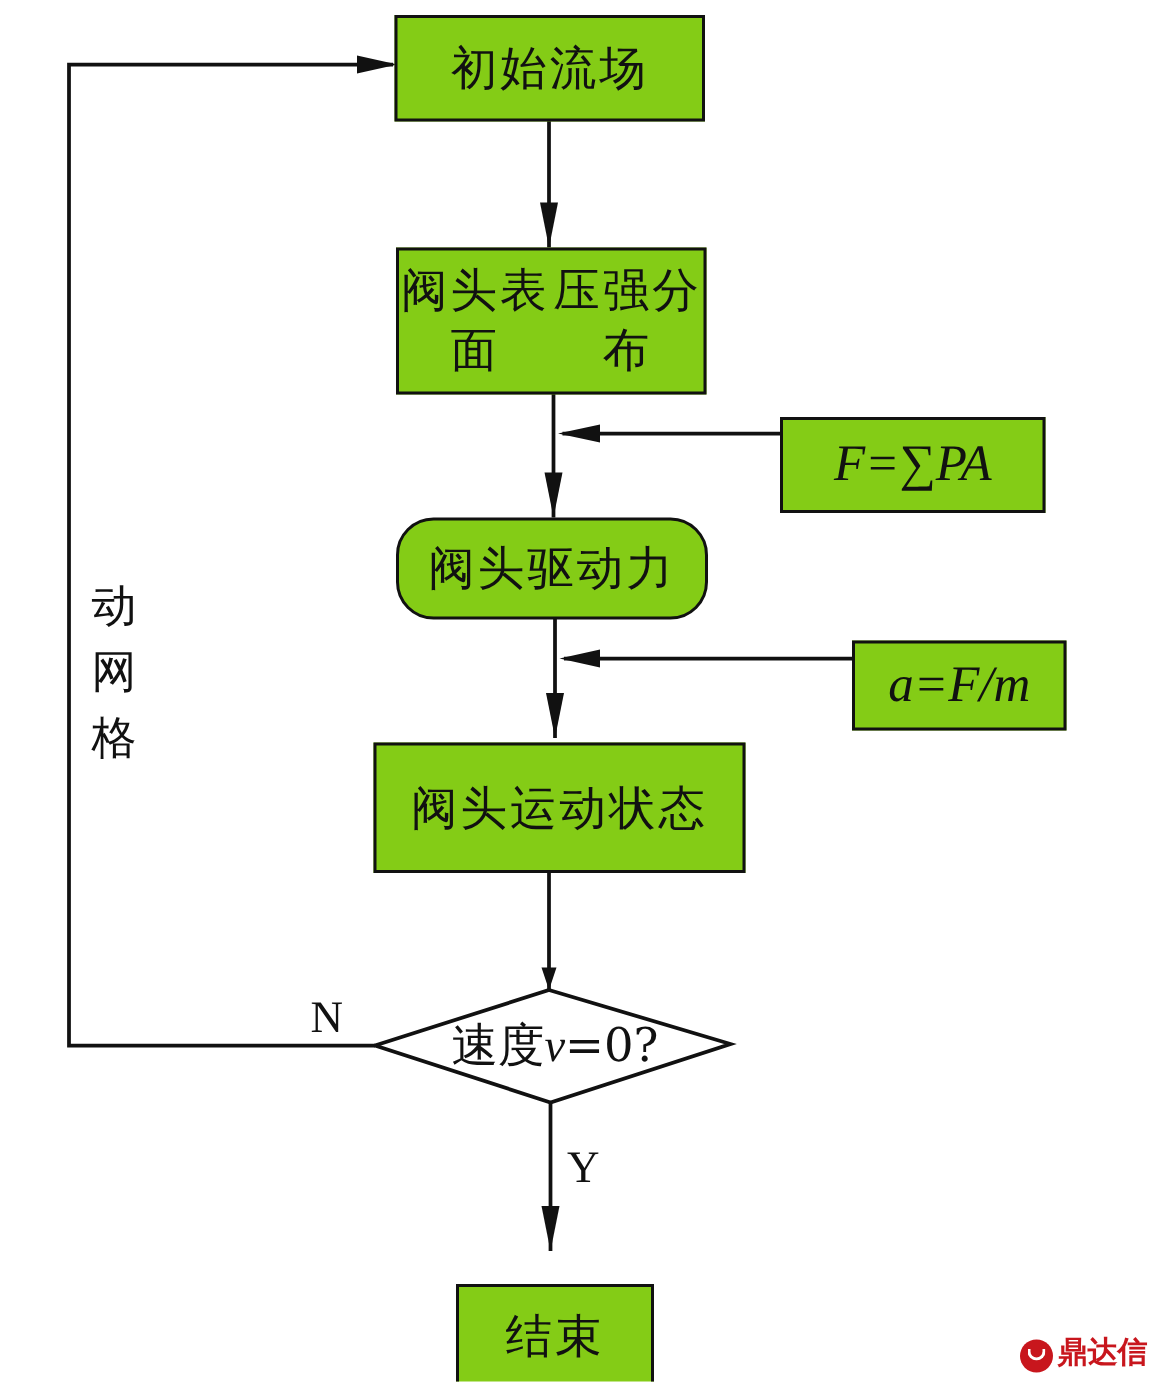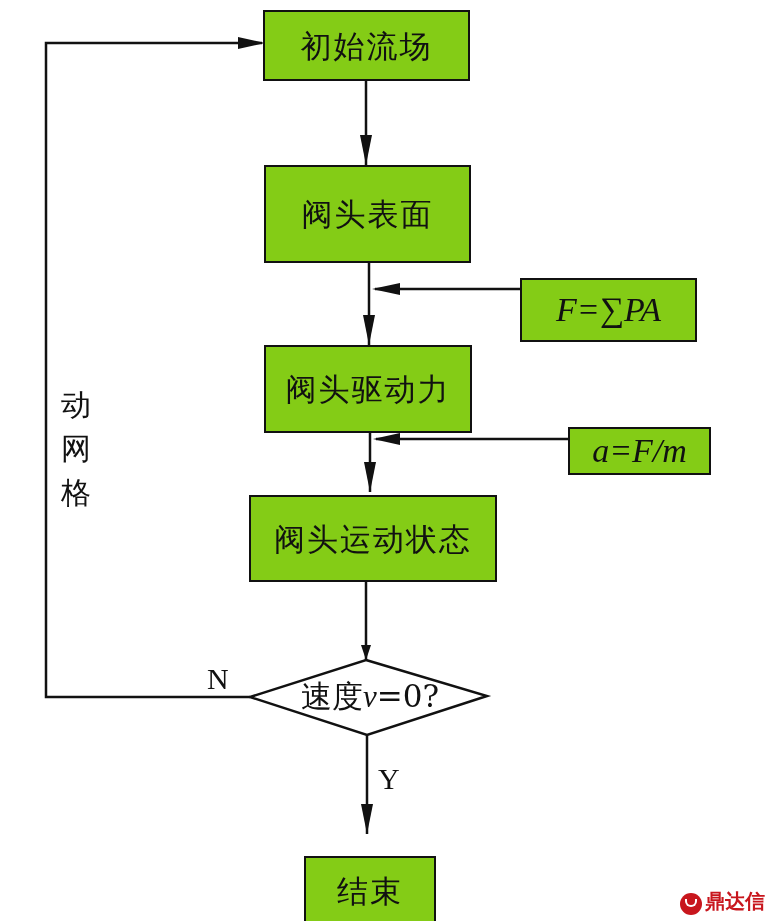--- a/index.html
+++ b/index.html
@@ -59,31 +59,32 @@
   <polyline points="250,697 46,697 46,43 262,43" fill="none" stroke="#111" stroke-width="2.5"></polyline>
   <polygon points="265,43 238,37 238,49" fill="#111"></polygon>
 </svg>
 
 <div class="box" style="left:263px; top:10px; width:207px; height:71px;">
   <span>初始流场</span>
 </div>
 
 <div class="box" style="left:264px; top:165px; width:207px; height:98px; flex-direction:row;align-items:center;">
   <span>阀头表面</span>
+  <span>压强分布</span>
 </div>
 
 <div class="box formula" style="left:520px; top:256px; width:177px; height:64px;">
   <span>F=∑PA</span>
 </div>
 
-<div class="box" style="left:264px; top:345px; width:208px; height:88px;">
+<div class="box" style="left:264px; top:345px; width:208px; height:68px;border-radius:25px;">
   <span>阀头驱动力</span>
 </div>
 
-<div class="box formula" style="left:568px; top:405px; width:143px; height:48px;">
+<div class="box formula" style="left:568px; top:405px; width:143px; height:60px;">
   <span>a=F/m</span>
 </div>
 
 <div class="box" style="left:249px; top:495px; width:248px; height:87px;">
   <span>阀头运动状态</span>
 </div>
 
 <div class="diamond-text" style="left:290px; top:676px; width:160px;">
   <span>速度</span><i>v</i><span>=0?</span>
 </div>

